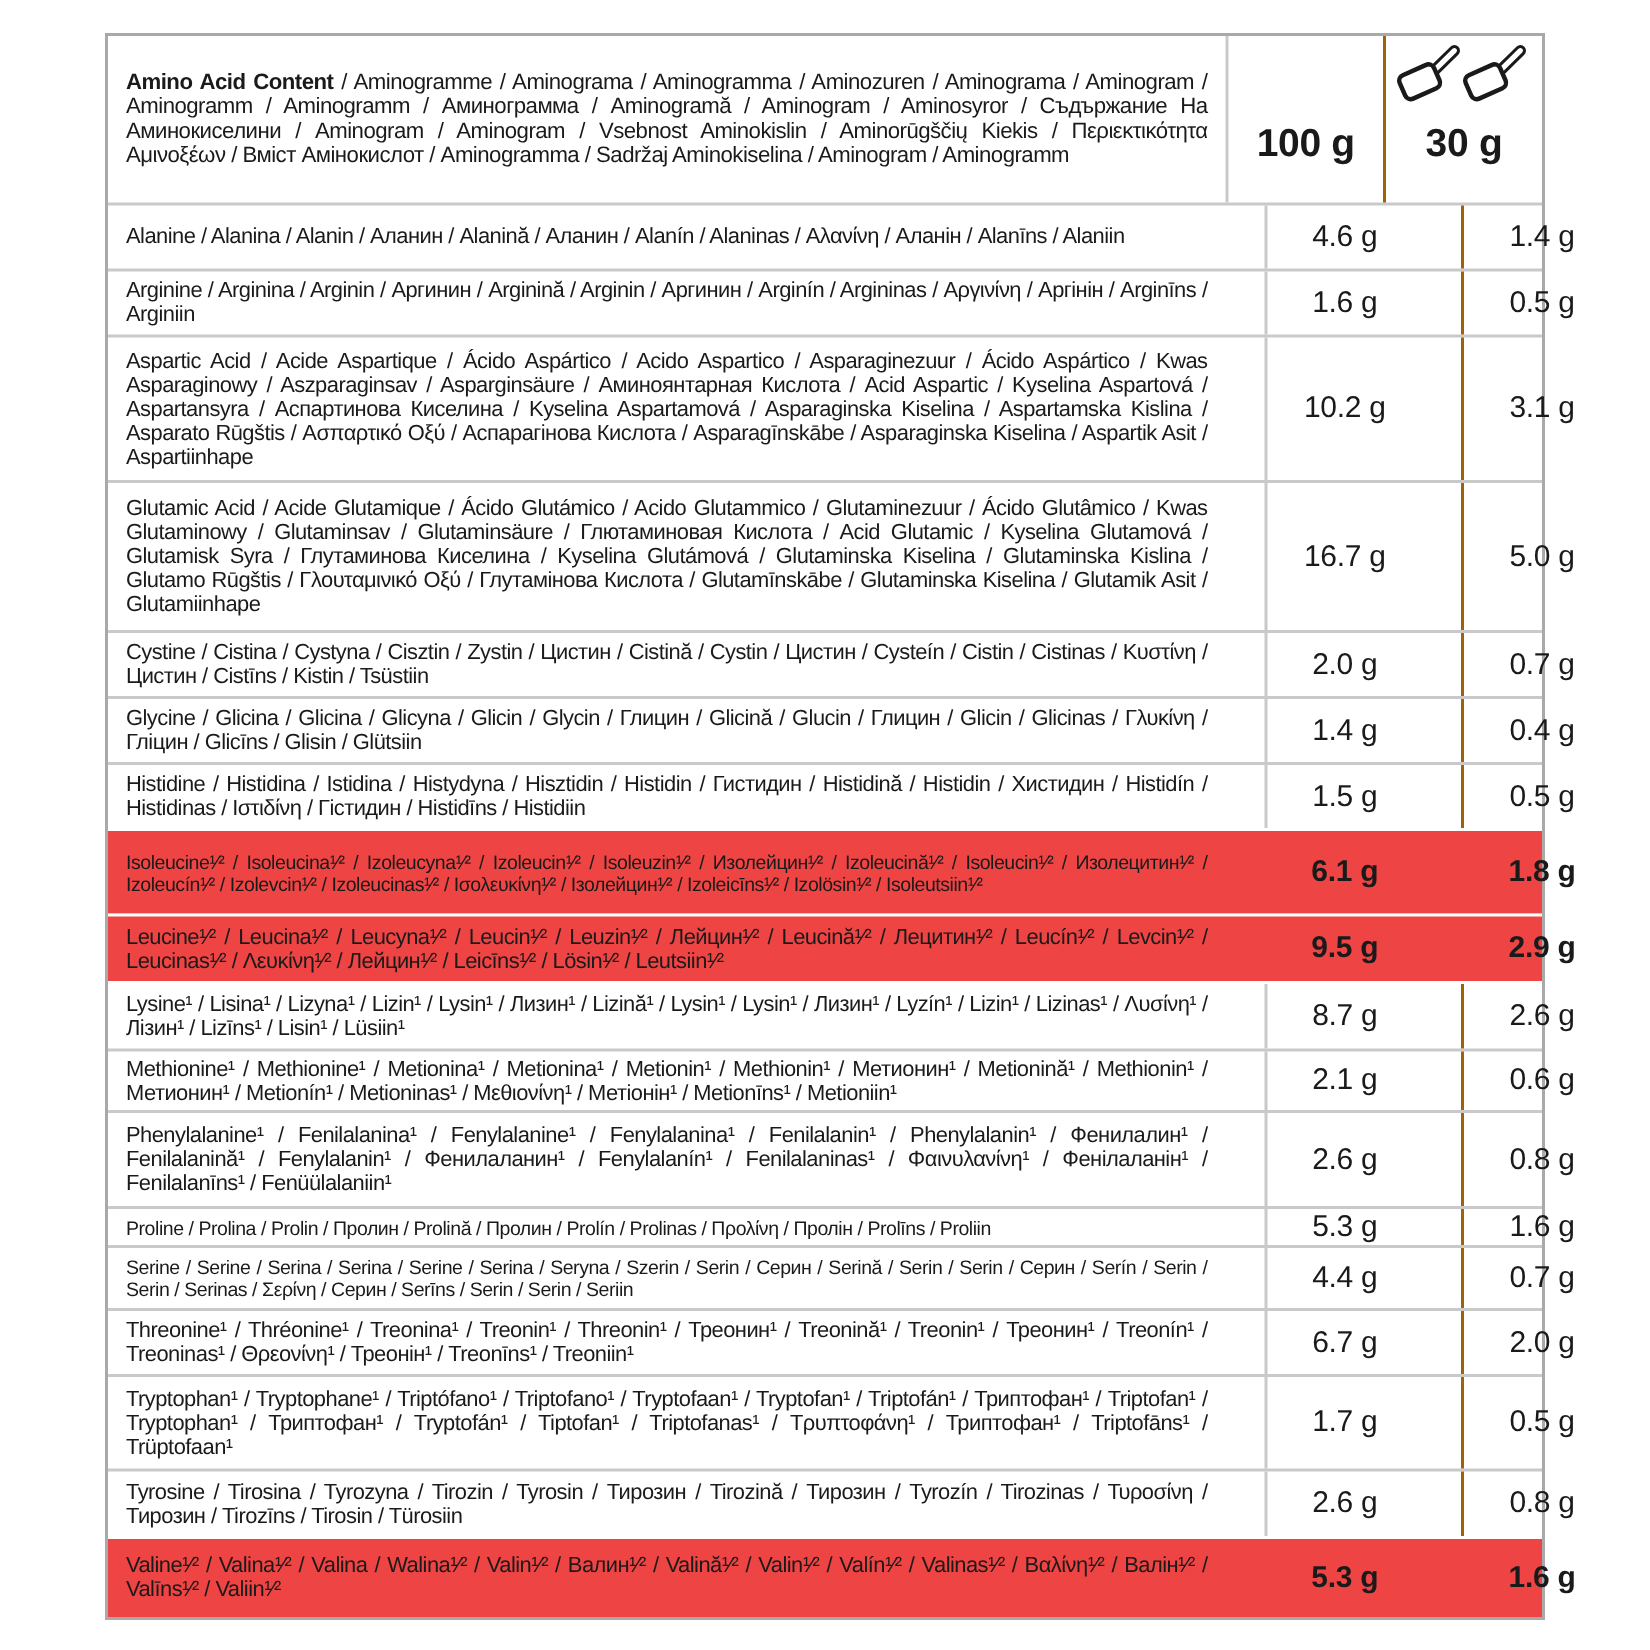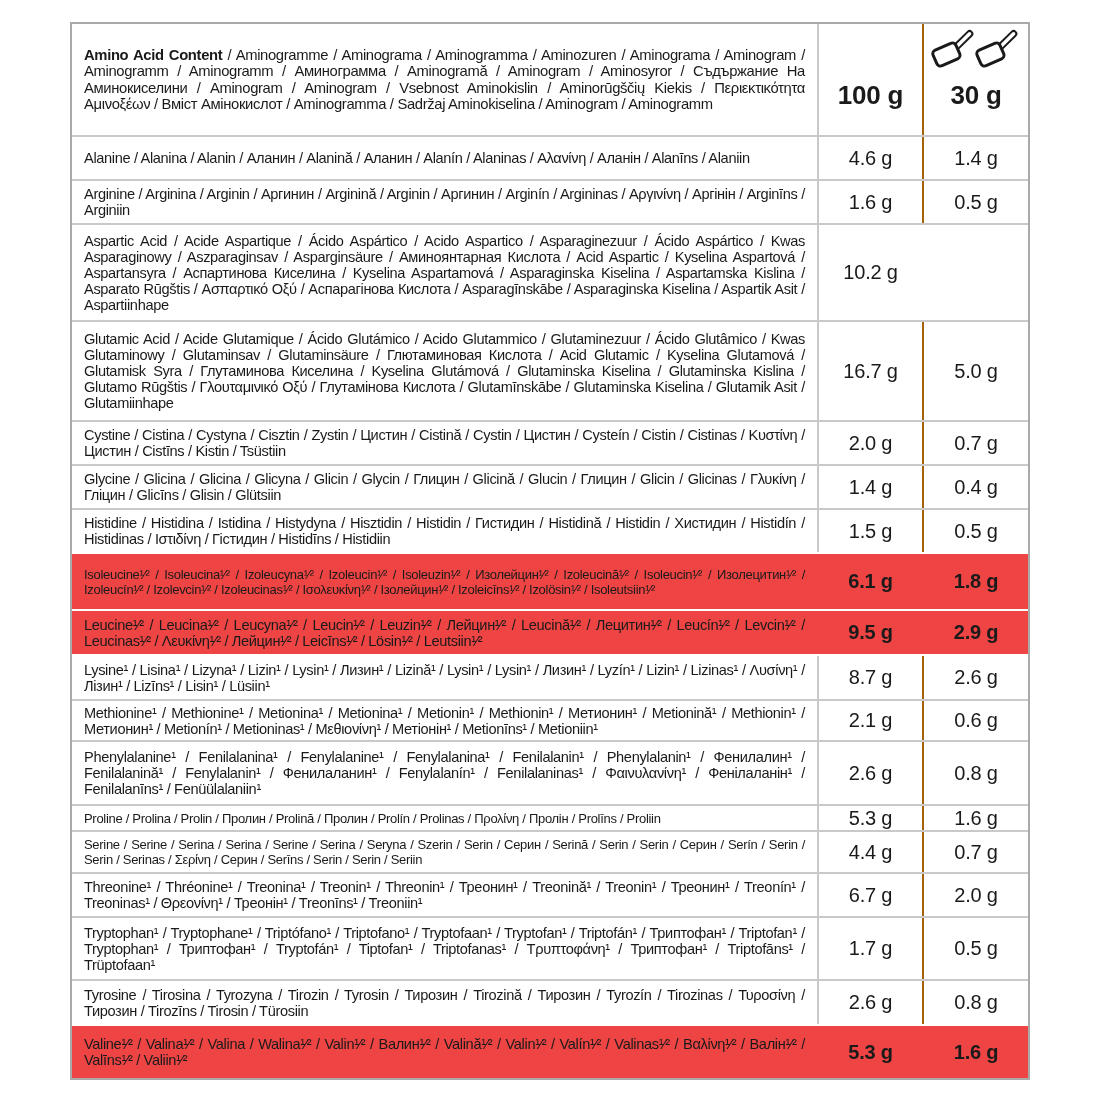--- a/index.html
+++ b/index.html
@@ -18,21 +18,21 @@
   .c1 { flex:0 0 745px; display:flex; align-items:center; padding:4px 12px; }
   .c2 { flex:0 0 105px; border-left:2px solid #c9c9c9; }
   .c3 { flex:0 0 106px; border-left:2px solid #a16207; }
   .txt {
     width:100%; text-align:justify;
     font-size:14.6px; line-height:16px; letter-spacing:-0.35px;
   }
   .txt.compact { font-size:13px; line-height:15px; letter-spacing:-0.3px; }
   .val {
     display:flex; align-items:center; justify-content:center;
-    font-size:20px; letter-spacing:-0.2px;
+    font-size:20px; letter-spacing:-0.2px;margin-left:26px;
   }
   .header .c1 { padding:6px 12px; }
   .header .txt { font-size:14.8px; line-height:16.4px; }
   .hval {
     display:flex; flex-direction:column; align-items:center;
     justify-content:flex-end; padding-bottom:24px;
     font-weight:bold; font-size:26px; letter-spacing:-0.2px;
   }
   .hval svg { margin-bottom:6px; }
   .shaded { background:#ef4444; border-top-color:#ffffff; }
@@ -83,20 +83,21 @@
       </div>
     <div class="cell c2 val">1.6 g</div>
     <div class="cell c3 val">0.5 g</div>
   </div>
 
   <div class="row" style="height:95px">
     <div class="cell c1">
         <div class="txt">Aspartic Acid / Acide Aspartique / Ácido Aspártico / Acido Aspartico / Asparaginezuur / Ácido Aspártico / Kwas Asparaginowy / Aszparaginsav / Asparginsäure / Аминоянтарная Кислота / Acid Aspartic / Kyselina Aspartová / Aspartansyra / Аспартинова Киселина / Kyselina Aspartamová / Asparaginska Kiselina / Aspartamska Kislina / Asparato Rūgštis / Ασπαρτικό Οξύ / Аспарагінова Кислота / Asparagīnskābe / Asparaginska Kiselina / Aspartik Asit / Aspartiinhape</div>
       </div>
     <div class="cell c2 val">10.2 g</div>
+    <div class="cell c3 val">3.1 g</div>
   </div>
 
   <div class="row" style="height:98px">
     <div class="cell c1">
         <div class="txt">Glutamic Acid / Acide Glutamique / Ácido Glutámico / Acido Glutammico / Glutaminezuur / Ácido Glutâmico / Kwas Glutaminowy / Glutaminsav / Glutaminsäure / Глютаминовая Кислота / Acid Glutamic / Kyselina Glutamová / Glutamisk Syra / Глутаминова Киселина / Kyselina Glutámová / Glutaminska Kiselina / Glutaminska Kislina / Glutamo Rūgštis / Γλουταμινικό Οξύ / Глутамінова Кислота / Glutamīnskābe / Glutaminska Kiselina / Glutamik Asit / Glutamiinhape</div>
       </div>
     <div class="cell c2 val">16.7 g</div>
     <div class="cell c3 val">5.0 g</div>
   </div>
 

